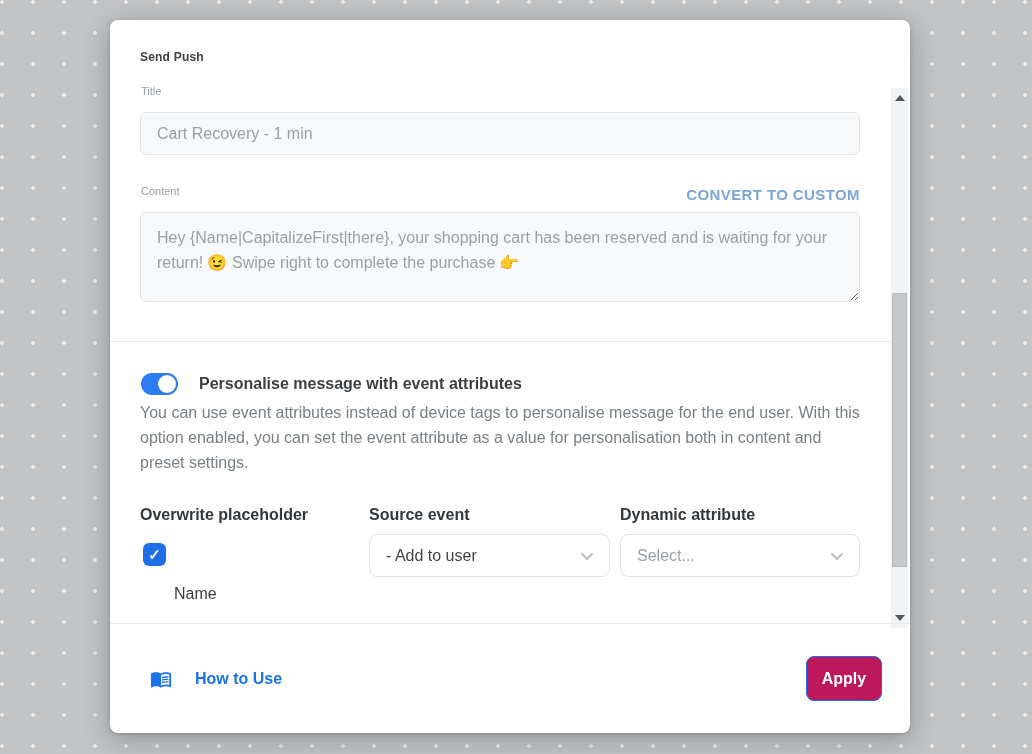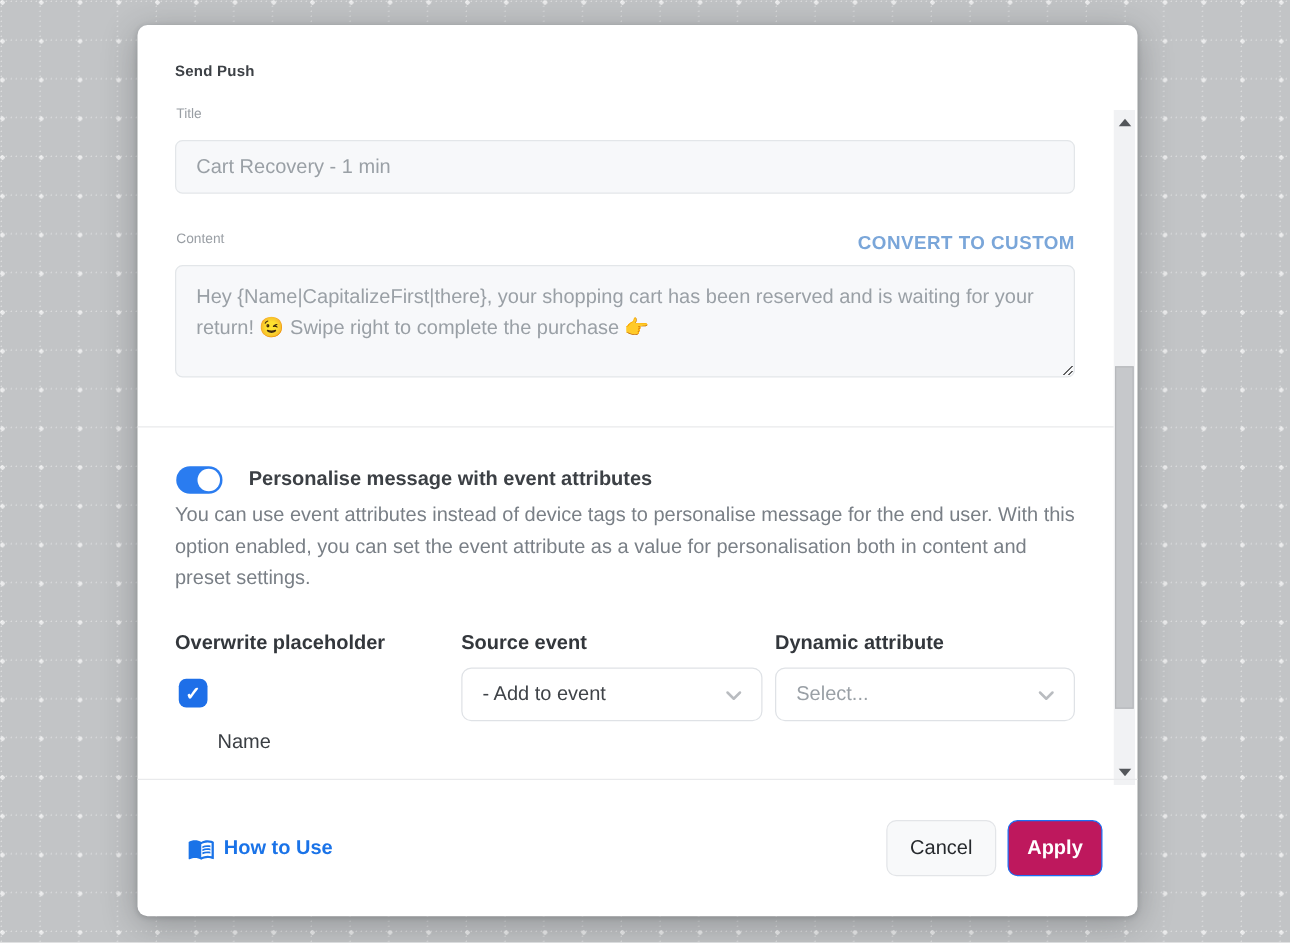--- a/index.html
+++ b/index.html
@@ -84,21 +84,21 @@
   .sb-arrow-up { top: 2px; }
   .sb-arrow-down { bottom: 2px; }
   .tri-up { width: 0; height: 0; border-left: 5px solid transparent; border-right: 5px solid transparent; border-bottom: 6px solid #53565a; }
   .tri-down { width: 0; height: 0; border-left: 5px solid transparent; border-right: 5px solid transparent; border-top: 6px solid #53565a; }
   .sb-thumb { position: absolute; left: 1px; top: 205px; width: 15px; height: 274px; background: #c6c8cb; border: 1px solid #b7b9bc; cursor: grab; }
 
   .footer {
     left: 0; top: 604px; width: 800px; height: 109px;
     display: flex; align-items: center; padding: 0 28px 0 40px;
   }
-  .help-link { display: flex; align-items: center; gap: 7px; cursor: pointer; color: #1a73e8; font-size: 16px; font-weight: 700; }
+  .help-link { display: flex; align-items: center; gap: 23px; cursor: pointer; color: #1a73e8; font-size: 16px; font-weight: 700; }
   .spacer { flex: 1; }
   .btn {
     height: 45px; border-radius: 8px; font-family: "Liberation Sans", sans-serif;
     font-size: 16px; cursor: pointer; display: flex; align-items: center; justify-content: center;
   }
   .btn-cancel { width: 88px; background: #f8f9fa; border: 1px solid #e3e5e8; color: #26292d; margin-right: 9px; }
   .btn-apply { width: 76px; background: #be185d; border: 1px solid #1b6ef3; color: #ffffff; font-weight: 700; }
 </style>
 </head>
 <body>
@@ -127,21 +127,21 @@
   <div class="abs col-header col-1">Overwrite placeholder</div>
   <div class="abs col-header col-2">Source event</div>
   <div class="abs col-header col-3">Dynamic attribute</div>
 
   <div class="abs checkbox">
     <span>✓</span>
   </div>
   <div class="abs checkbox-label">Name</div>
 
   <div class="abs select select-source">
-    <span>- Add to event</span>
+    <span>- Add to user</span>
     <span class="chevron">
       <svg width="16" height="16" viewBox="0 0 16 16">
           <polyline points="3,6 8,11 13,6" fill="none" stroke="#b9bcc0" stroke-width="2" stroke-linecap="round" stroke-linejoin="round"></polyline>
         </svg>
     </span>
   </div>
 
   <div class="abs select select-dynamic">
     <span>Select...</span>
     <span class="chevron">
@@ -167,17 +167,16 @@
     <div class="help-link">
       <span style="display:flex;">
         <svg width="22" height="22" viewBox="0 0 24 24">
           <path d="M21 5c-1.1-.35-2.3-.5-3.5-.5-1.95 0-4.05.4-5.5 1.5-1.45-1.1-3.55-1.5-5.5-1.5S2.45 4.9 1 6v14.65c0 .45.5.75.9.55C3.35 20.45 5.2 20 6.5 20c1.95 0 4.05.4 5.5 1.5 1.35-.85 3.8-1.5 5.5-1.5 1.65 0 3.35.3 4.75 1.05.4.2.75-.1.75-.55V6c-.6-.45-1.25-.75-2-1zm0 13.5c-1.1-.35-2.3-.5-3.5-.5-1.7 0-4.15.65-5.5 1.5V8c1.35-.85 3.8-1.5 5.5-1.5 1.2 0 2.4.15 3.5.5v11.5z" fill="#1a73e8"></path>
           <path d="M17.5 10.5c.88 0 1.73.09 2.5.26V9.24c-.79-.15-1.64-.24-2.5-.24-1.7 0-3.24.29-4.5.83v1.66c1.13-.64 2.7-.99 4.5-.99zM13 12.49v1.66c1.13-.64 2.7-.99 4.5-.99.88 0 1.73.09 2.5.26v-1.52c-.79-.15-1.64-.24-2.5-.24-1.7 0-3.24.3-4.5.83zm4.5 1.84c-1.7 0-3.24.29-4.5.83v1.66c1.13-.64 2.7-.99 4.5-.99.88 0 1.73.09 2.5.26v-1.52c-.79-.16-1.64-.24-2.5-.24z" fill="#1a73e8"></path>
         </svg>
       </span>
       <span>How to Use</span>
     </div>
     <div class="spacer"></div>
-    <button class="btn btn-cancel">Cancel</button>
     <button class="btn btn-apply">Apply</button>
   </div>
 
 </div>
 
 </body></html>

